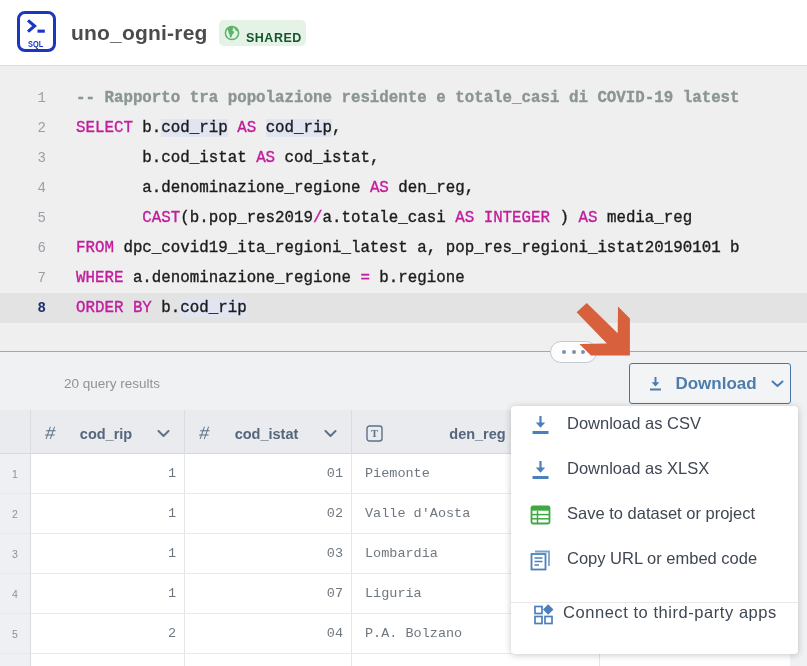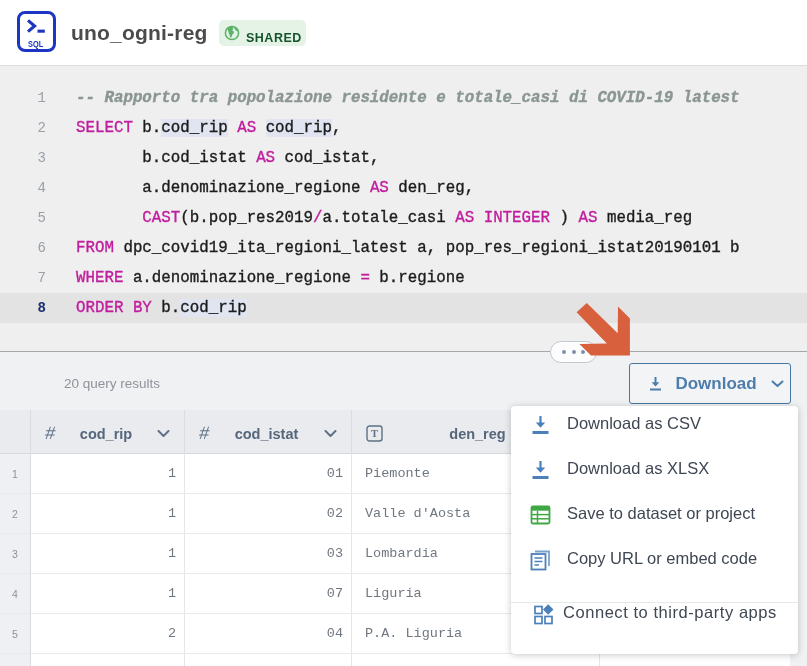--- a/index.html
+++ b/index.html
@@ -15,21 +15,21 @@
 
   
   #code { left:0; top:65px; width:807px; height:286px; background:#efefef; border-top:1px solid #dcdcdc; }
   #codelines { position:absolute; top:17px; left:0; width:807px; }
   .cl { position:relative; height:30px; line-height:30px; white-space:pre; font-family:"Liberation Mono", monospace; font-size:15.8px; color:#1c1c1c; -webkit-text-stroke:0.35px currentColor; }
   .cl .ln { position:absolute; left:0; top:0; width:46px; text-align:right; color:#9aa0a8; font-size:14px; -webkit-text-stroke-width:0; }
   .cl .src { position:absolute; left:76px; top:0; }
   .cl.cur { background:#e3e3e4; }
   .cl.cur .ln { color:#1c2e6e; font-weight:700; }
   .kw { color:#c11d9d; }
-  .cm { color:#8a9693; font-style:italic; font-weight:700; }
+  .cm { color:#8a9693; font-weight:700; }
   .occ { background:#e0e5f1; }
 
   #strongline { left:0; top:351px; width:807px; height:1px; background:#a4a8ac; }
 
   
   #resultsbg { left:0; top:352px; width:807px; height:314px; background:#f0f1f2; }
   #qres { left:24px; top:376px; font-size:13.5px; color:#8e939a;margin-left:40px; }
   #dlbtn { left:629px; top:363px; width:162px; height:41px; background:#f3f4f5; border:1px solid #4677a4; border-radius:3px; display:flex; align-items:center;justify-content:center; }
   #dlbtn .txt { color:#4e7dac; font-size:17px; font-weight:700; margin-left:10px; }
 
@@ -164,21 +164,21 @@
       </div>
     <div class="trow">
         <div class="td num" style="width:154px;">1</div>
         <div class="td num" style="width:167px;">07</div>
         <div class="td txt" style="width:248px;">Liguria</div>
         <div class="td" style="flex:1; border-right:none;"></div>
       </div>
     <div class="trow">
         <div class="td num" style="width:154px;">2</div>
         <div class="td num" style="width:167px;">04</div>
-        <div class="td txt" style="width:248px;">P.A. Liguria</div>
+        <div class="td txt" style="width:248px;">P.A. Bolzano</div>
         <div class="td" style="flex:1; border-right:none;"></div>
       </div>
     <div class="trow" style="border-bottom:none;">
         <div class="td num" style="width:154px;"></div>
         <div class="td num" style="width:167px;"></div>
         <div class="td txt" style="width:248px;"></div>
         <div class="td" style="flex:1; border-right:none;"></div>
       </div>
   </div>
 

